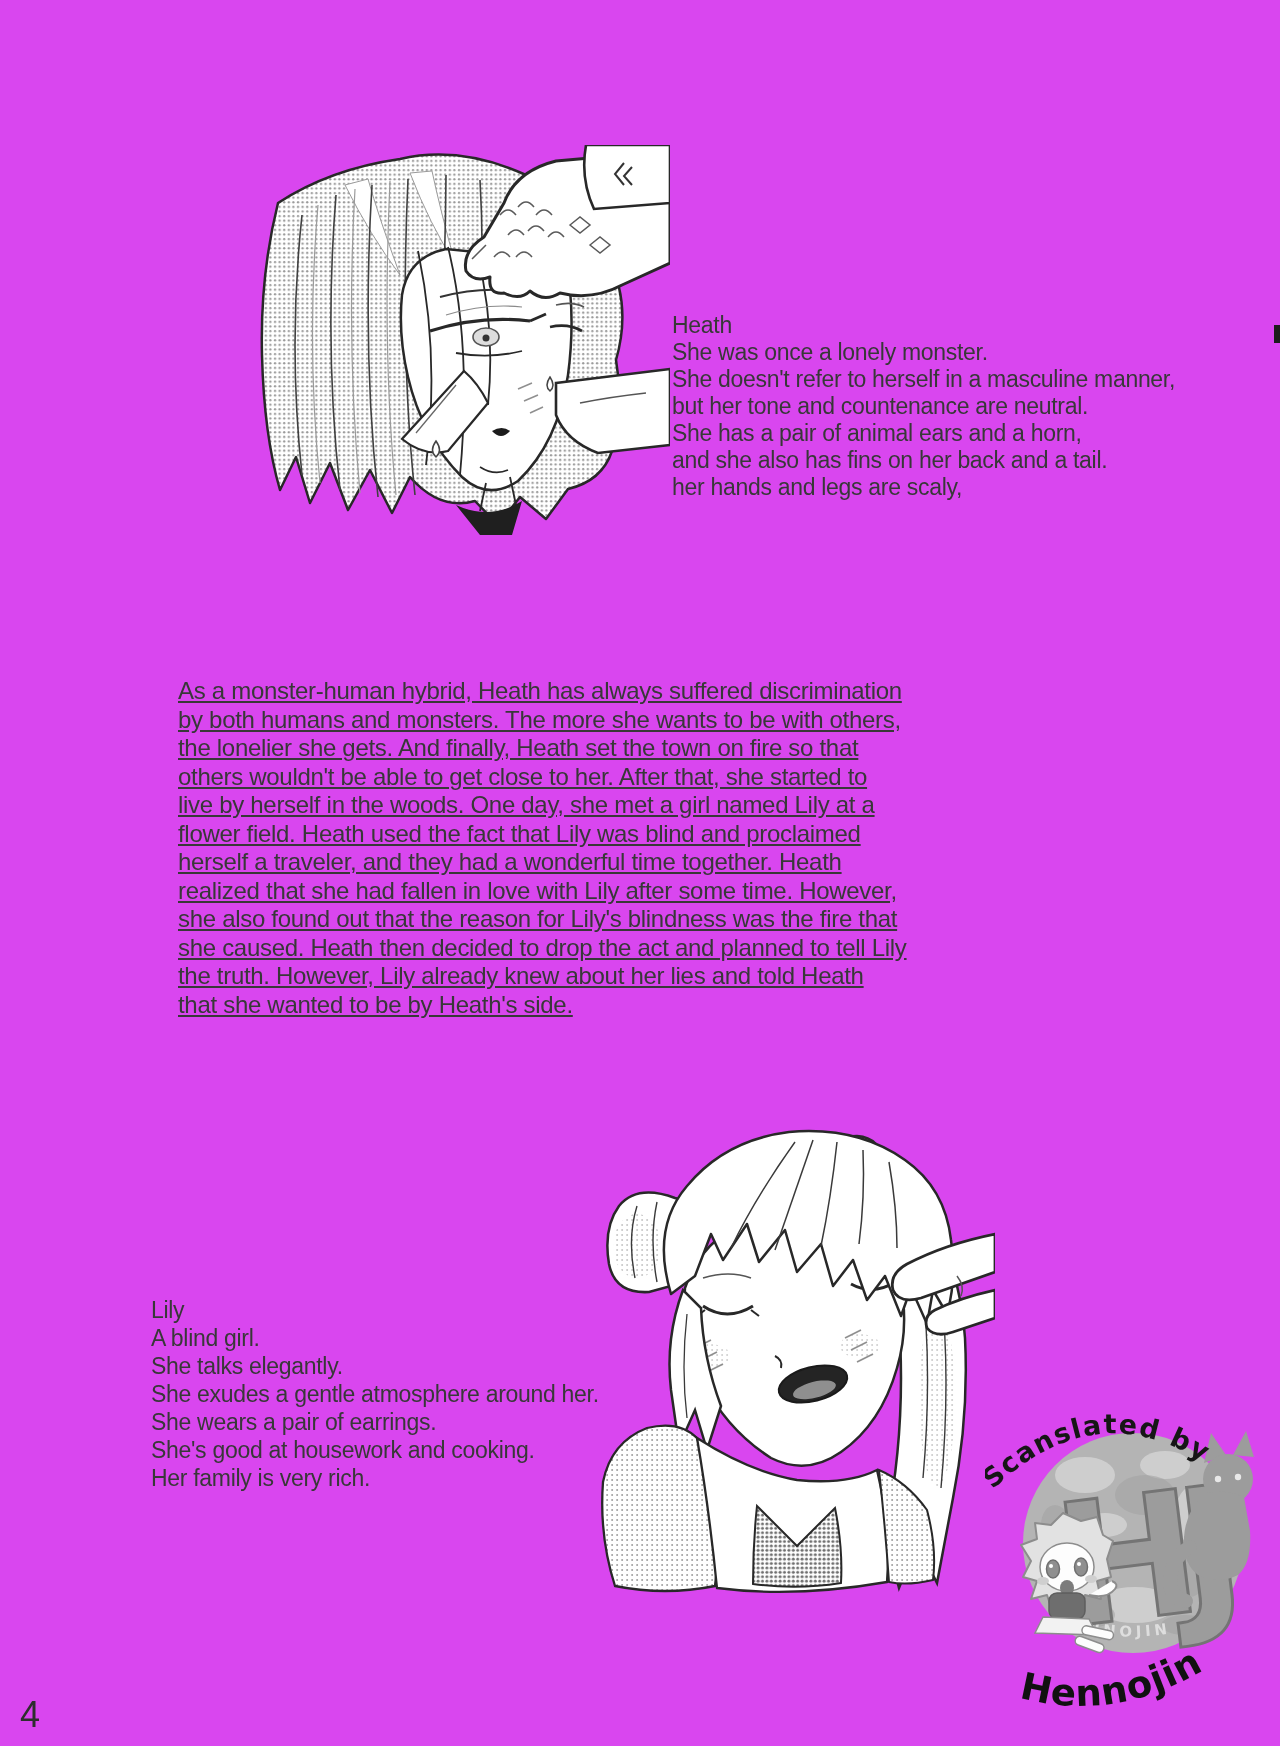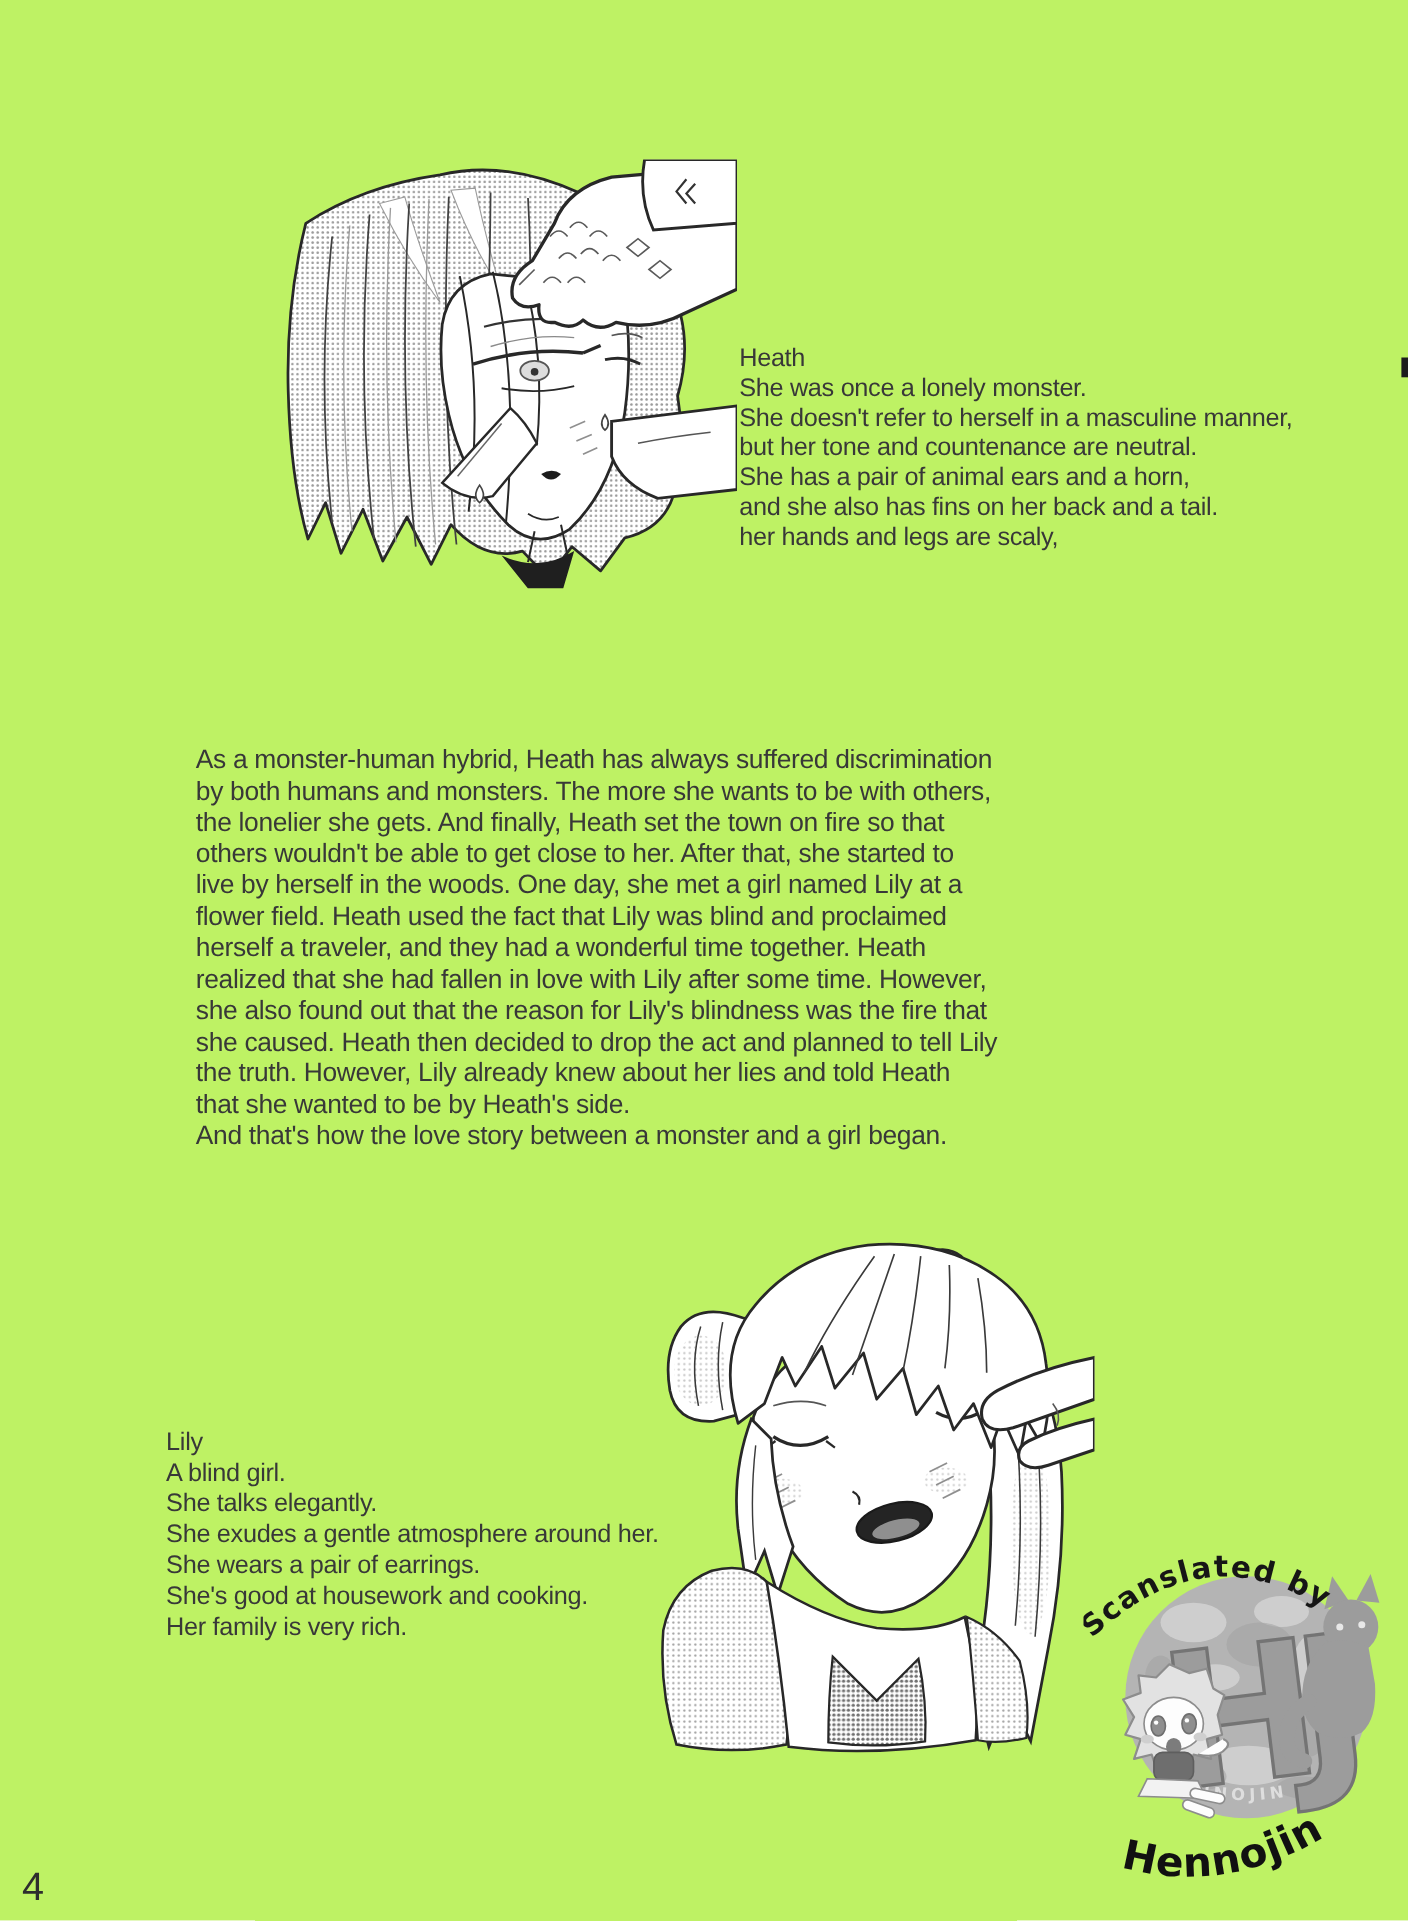--- a/index.html
+++ b/index.html
@@ -1,23 +1,23 @@
 <!DOCTYPE html>
 <html><head>
 <meta charset="utf-8">
 <style>
   html,body{margin:0;padding:0;background:#ffffff;}
   .page{
-    position:relative;width:1280px;height:1746px;background:#bef264;
+    position:relative;width:1280px;height:1746px;background:#d946ef;
     font-family:"Liberation Sans",sans-serif;color:#383838;overflow:hidden;
   }
   .abs{position:absolute;}
   .tl{white-space:nowrap;}
   #heath-text{left:672px;top:312px;font-size:23px;line-height:27px;letter-spacing:-0.3px;}
-  #story-text{left:178px;top:677px;font-size:24px;line-height:28.5px;letter-spacing:-0.3px;}
+  #story-text{left:178px;top:677px;font-size:24px;line-height:28.5px;letter-spacing:-0.3px;text-decoration:underline;}
   #lily-text{left:112px;top:1296px;font-size:23px;line-height:28px;letter-spacing:-0.3px;margin-left:39px;}
   #page-number{left:20px;top:1694px;font-size:36px;color:#2e2e2e;}
   svg{display:block;}
   .artifact{position:absolute;background:#1c1c1c;}
 </style>
 </head>
 <body>
 
 <div class="page">
 
@@ -129,21 +129,20 @@
     <div class="tl">the lonelier she gets. And finally, Heath set the town on fire so that</div>
     <div class="tl">others wouldn't be able to get close to her. After that, she started to</div>
     <div class="tl">live by herself in the woods. One day, she met a girl named Lily at a</div>
     <div class="tl">flower field. Heath used the fact that Lily was blind and proclaimed</div>
     <div class="tl">herself a traveler, and they had a wonderful time together. Heath</div>
     <div class="tl">realized that she had fallen in love with Lily after some time. However,</div>
     <div class="tl">she also found out that the reason for Lily's blindness was the fire that</div>
     <div class="tl">she caused. Heath then decided to drop the act and planned to tell Lily</div>
     <div class="tl">the truth. However, Lily already knew about her lies and told Heath</div>
     <div class="tl">that she wanted to be by Heath's side.</div>
-    <div class="tl">And that's how the love story between a monster and a girl began.</div>
   </div>
 
   <svg class="abs" style="left:545px;top:1038px" width="450" height="560" viewBox="0 0 450 560">
     <defs>
       <pattern id="ltone" width="5" height="5" patternUnits="userSpaceOnUse">
         <rect width="5" height="5" fill="#ffffff"></rect>
         <circle cx="2.1" cy="2.1" r="1" fill="#9f9f9f"></circle>
       </pattern>
       <pattern id="mtone" width="4.4" height="4.4" patternUnits="userSpaceOnUse">
         <rect width="4.4" height="4.4" fill="#ffffff"></rect>

